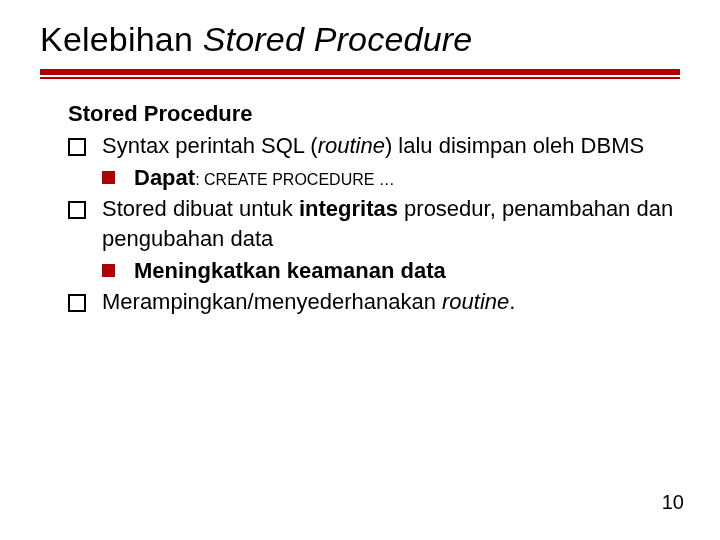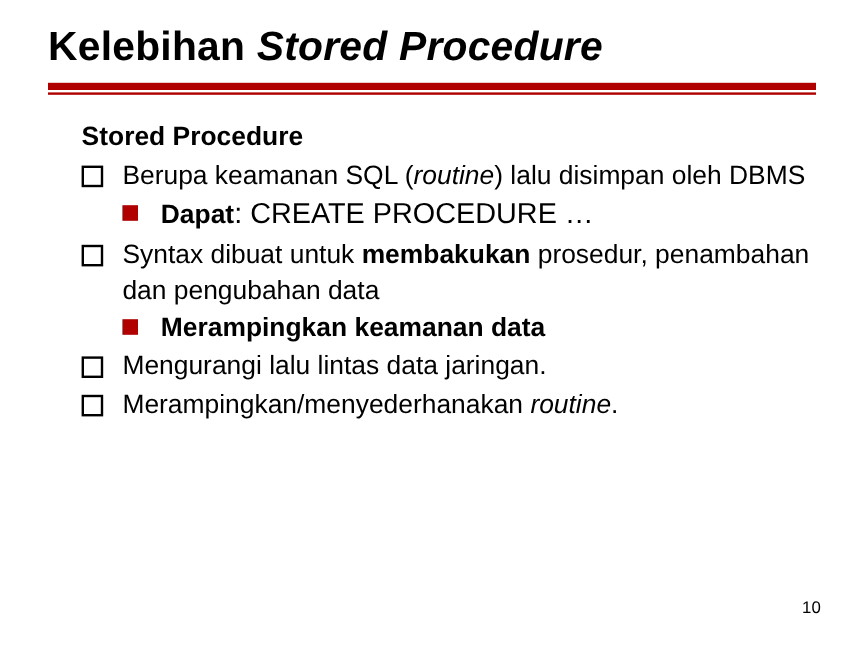--- a/index.html
+++ b/index.html
@@ -1,70 +1,67 @@
 <!DOCTYPE html>
 <html><head>
 <meta charset="utf-8">
 <style>
   * { margin: 0; padding: 0; box-sizing: border-box; }
   html, body { width: 720px; height: 540px; background: #fff; font-family: Verdana, Geneva, sans-serif; color: #000; }
   .slide { width: 720px; height: 540px; position: relative; padding: 20px 40px 0 40px; }
-  .title { font-size: 34px; font-weight: 700; letter-spacing: 0.2px; margin-bottom: 10px; }
+  .title { font-size: 34px; font-weight: 400; letter-spacing: 0.2px; margin-bottom: 10px; }
   .title .italic { font-style: italic; }
   .rule { height: 10px; margin-bottom: 22px; }
   .rule .thick { height: 6px; background: #b00000; }
   .rule .thin { height: 2px; background: #b00000; margin-top: 2px; }
   .subtitle { font-size: 22px; font-weight: 700; margin-left: 28px; margin-bottom: 4px; }
   ul { list-style: none; }
   .level1 { margin-left: 28px; }
   .level1 > li { position: relative; padding-left: 34px; font-size: 22px; line-height: 1.35; margin-bottom: 2px; }
   .level1 > li::before { content: ""; position: absolute; left: 0; top: 7px; width: 14px; height: 14px; border: 2px solid #000; background: #fff; }
   .level2 { margin-top: 2px; }
   .level2 > li { position: relative; padding-left: 32px; font-size: 22px; line-height: 1.35; margin-bottom: 2px; }
   .level2 > li::before { content: ""; position: absolute; left: 0; top: 8px; width: 13px; height: 13px; background: #b00000; }
   .b { font-weight: 700; }
   .i { font-style: italic; margin-top: 28px; }
-  .sc { font-size: 24px; }
-  .pagenum { position: absolute; right: 36px; bottom: 26px; font-size: 14px; color: #000; }
+  .sc { font-size: 16px; }
+  .pagenum { position: absolute; right: 36px; bottom: 26px; font-size: 20px; color: #000; }
 </style>
 </head>
 <body>
 
 <div class="slide">
   <h1 class="title">
     <span>Kelebihan </span><span class="italic">Stored Procedure</span>
   </h1>
   <div class="rule">
     <div class="thick"></div>
     <div class="thin"></div>
   </div>
 
   <div class="subtitle">Stored Procedure</div>
 
   <ul class="level1">
 
     <li>
-      <span>Berupa keamanan SQL (</span><span class="i">routine</span><span>) lalu disimpan oleh DBMS</span>
+      <span>Syntax perintah SQL (</span><span class="i">routine</span><span>) lalu disimpan oleh DBMS</span>
       <ul class="level2">
         <li>
           <span class="b">Dapat</span><span class="sc">: CREATE PROCEDURE …</span>
         </li>
       </ul>
     </li>
 
     <li>
-      <span>Syntax dibuat untuk </span><span class="b">membakukan</span><span> prosedur, penambahan dan pengubahan data</span>
+      <span>Stored dibuat untuk </span><span class="b">integritas</span><span> prosedur, penambahan dan pengubahan data</span>
       <ul class="level2">
-        <li><span class="b">Merampingkan keamanan data</span></li>
+        <li><span class="b">Meningkatkan keamanan data</span></li>
       </ul>
     </li>
 
-    <li>
-      <span>Mengurangi lalu lintas data jaringan.</span>
-    </li>
 
     <li>
       <span>Merampingkan/menyederhanakan </span><span class="i">routine</span><span>.</span>
     </li>
 
   </ul>
 
   <div class="pagenum">10</div>
 </div>
 

